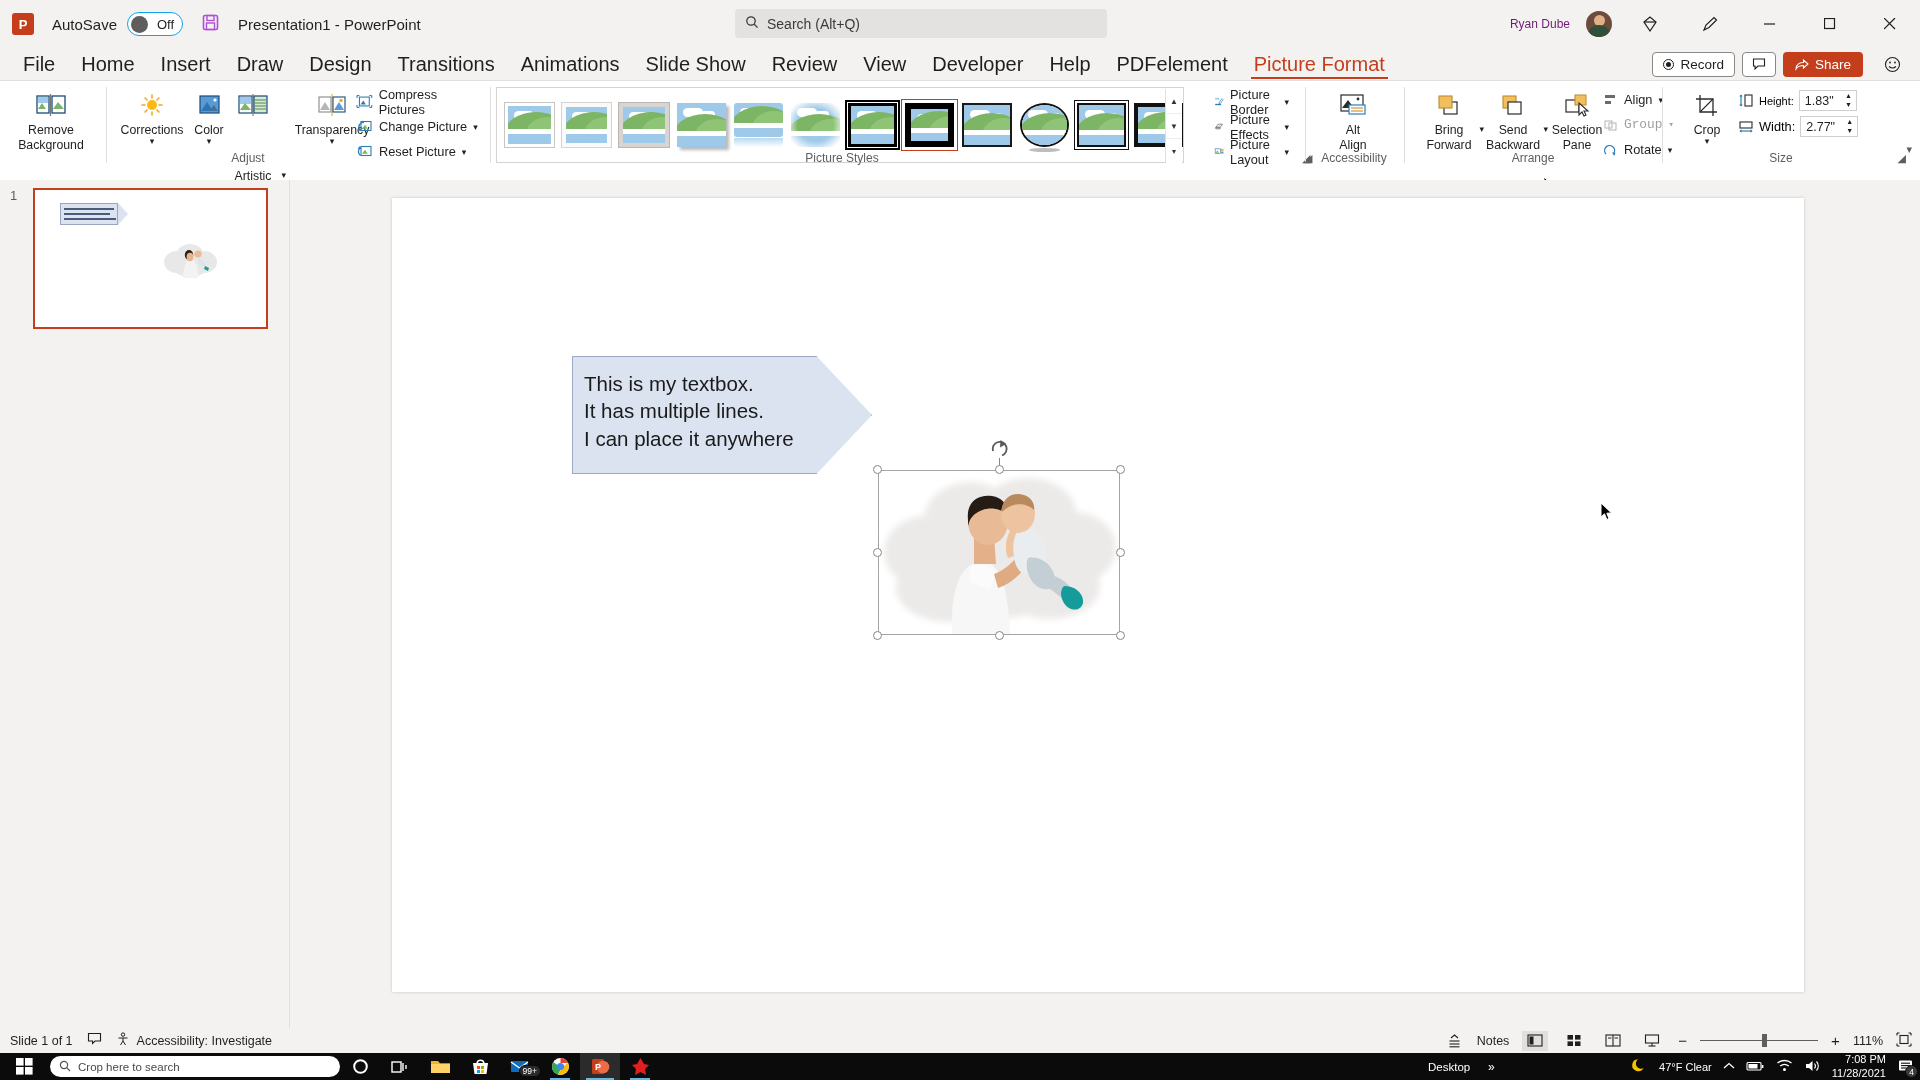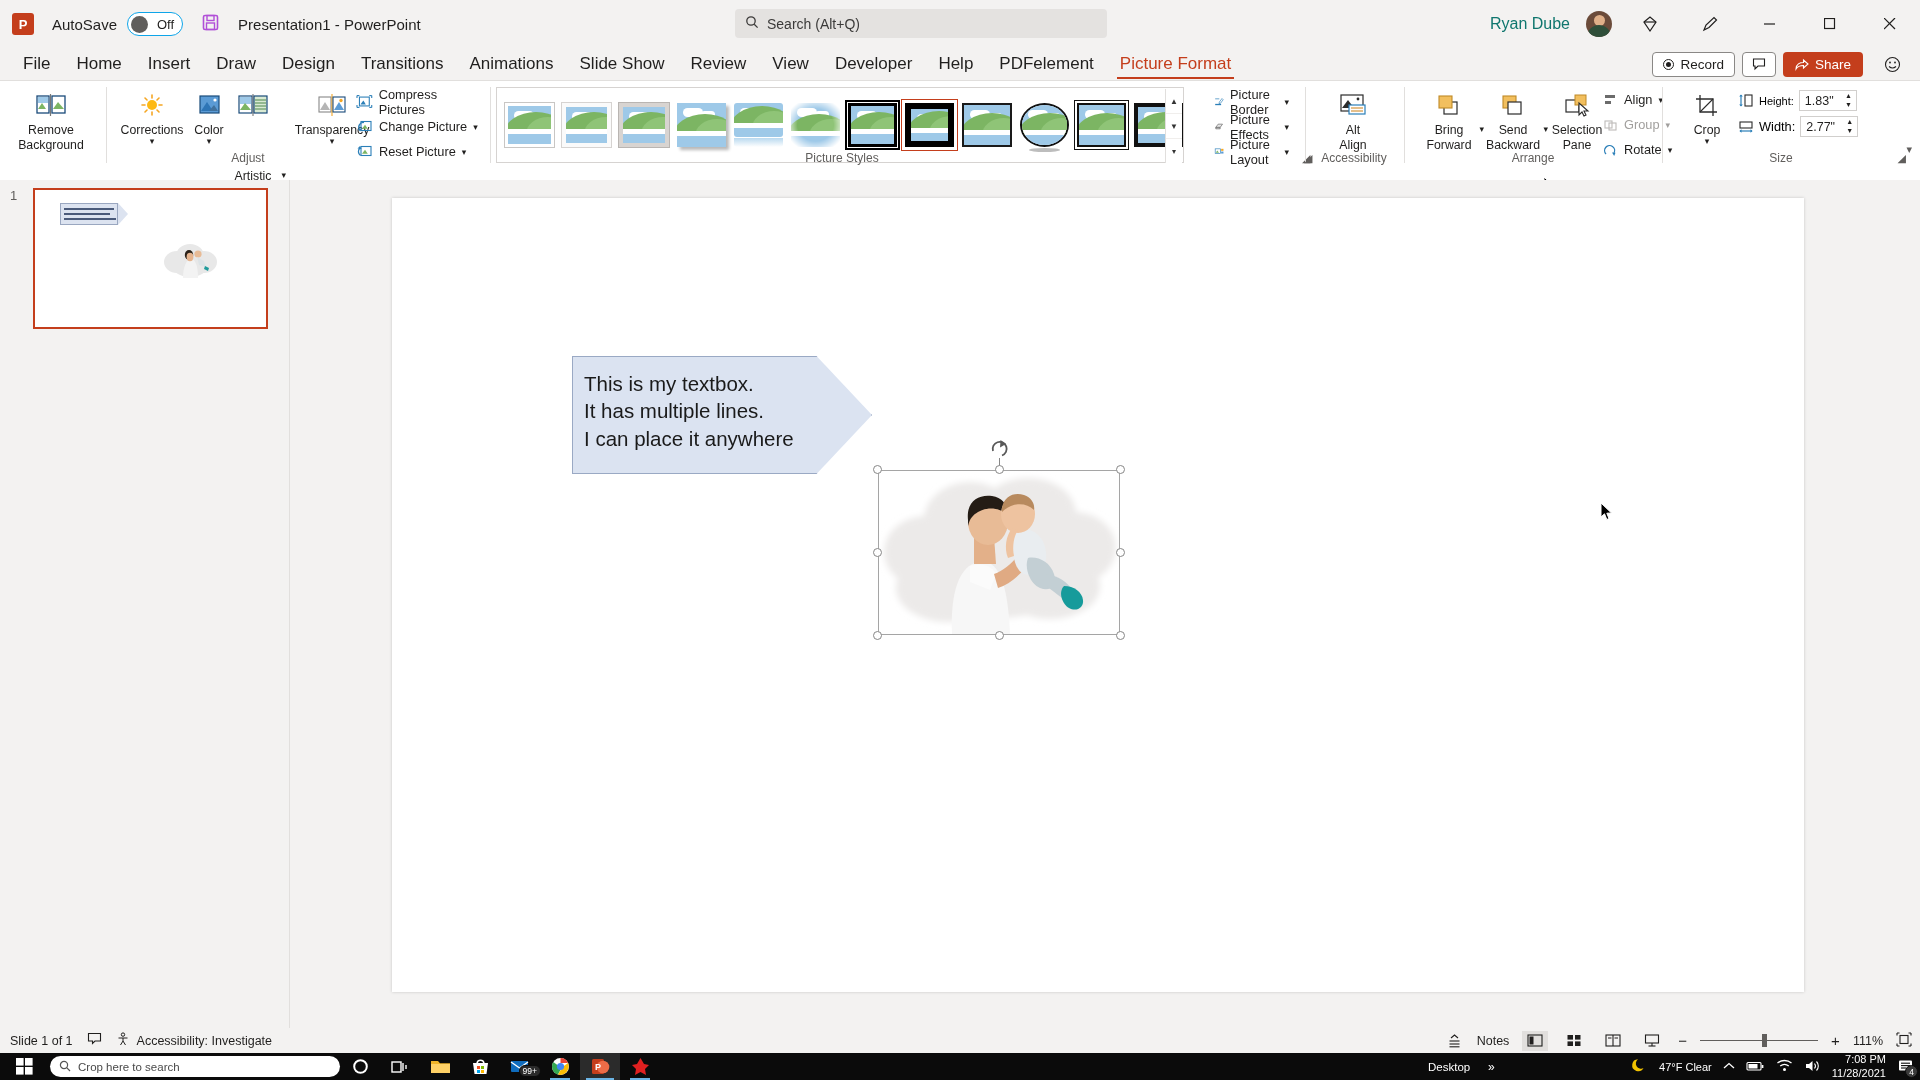--- a/index.html
+++ b/index.html
@@ -36,41 +36,41 @@
   .search-box {
     position: absolute; left: 735px; top: 9px; width: 372px; height: 29px;
     background: #e4e2e0; border-radius: 4px; display: flex; align-items: center;
     padding-left: 10px; gap: 8px;
   }
   .search-box .ph { font-size: 14px; color: #3b3a39; }
   .tb-right {
     position: absolute; right: 0; top: 0; height: 48px;
     display: flex; align-items: center; gap: 16px; padding-right: 8px;
   }
-  .user-name { font-size: 16px; color: #0f766e; }
+  .user-name { font-size: 12px; color: #701a75; }
   .avatar {
     width: 26px; height: 26px; border-radius: 50%; overflow: hidden;
     background: #6b4b3a; position: relative;
   }
   .avatar .head { position:absolute; width:11px; height:11px; border-radius:50%;
     background:#e0b089; left:7.5px; top:4px; }
   .avatar .body { position:absolute; width:24px; height:13px; border-radius:12px 12px 0 0;
     background:#2f4f3a; left:1px; top:14px; }
   .wbtn {
     width: 44px; height: 32px; display: flex; align-items: center;
     justify-content: center; cursor: default;
   }
 
   
   .tabbar {
     position: absolute; left: 0; top: 48px; width: 1920px; height: 32px;
     display: flex; align-items: center; padding-left: 10px;
   }
   .tab {
-    font-size: 17px; color: #201f1e; padding: 4px 13px; height: 30px;
+    font-size: 20px; color: #201f1e; padding: 4px 13px; height: 30px;
     display: flex; align-items: center; white-space: nowrap;
   }
   .tab.active { color: #c43e1c; position: relative; }
   .tab.active::after {
     content: ""; position: absolute; left: 10px; right: 10px; bottom: 0;
     height: 2.5px; background: #c43e1c;
   }
   .tabbar-right {
     position: absolute; right: 6px; top: 0; height: 32px;
     display: flex; align-items: center; gap: 7px;
@@ -767,21 +767,21 @@
     </div>
     <div style="position:absolute; left:192px; top:6px;">
       <div class="smallbtn">
         <svg width="15" height="14" viewBox="0 0 15 14">
             <rect x="2" y="2" width="10" height="3" fill="#6b6b6b"></rect>
             <rect x="2" y="8" width="6" height="3" fill="#6b6b6b"></rect>
           </svg>
         <span>Align</span>
         <span class="chev">▾</span>
       </div>
-      <div class="smallbtn" style="color:#a19f9d;">
+      <div class="smallbtn" style="color:#a19f9d;font-family:Liberation Mono, monospace;">
         <svg width="15" height="14" viewBox="0 0 15 14">
             <rect x="2" y="3" width="7" height="7" fill="none" stroke="#bdbbb9" stroke-width="1.1"></rect>
             <rect x="6" y="5" width="7" height="7" fill="none" stroke="#bdbbb9" stroke-width="1.1"></rect>
           </svg>
         <span>Group</span>
         <span class="chev" style="color:#a19f9d;">▾</span>
       </div>
       <div class="smallbtn">
         <svg width="15" height="14" viewBox="0 0 15 14">
             <path d="M3 11 A5 5 0 1 1 11 10" fill="none" stroke="#2b7fb8" stroke-width="1.3"></path>

